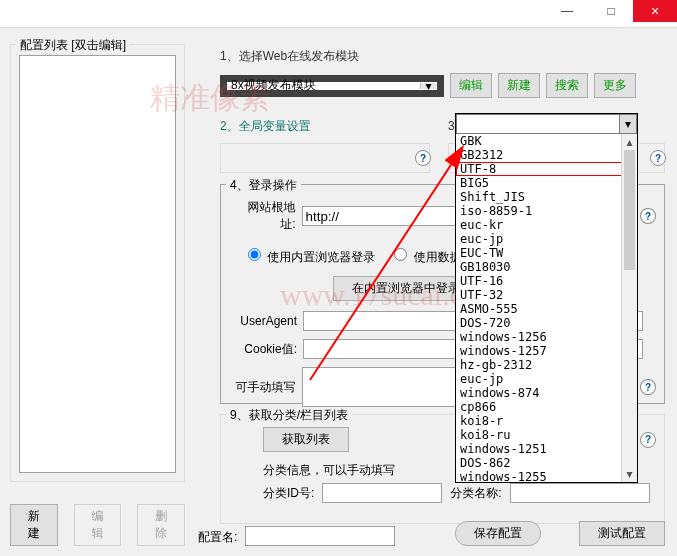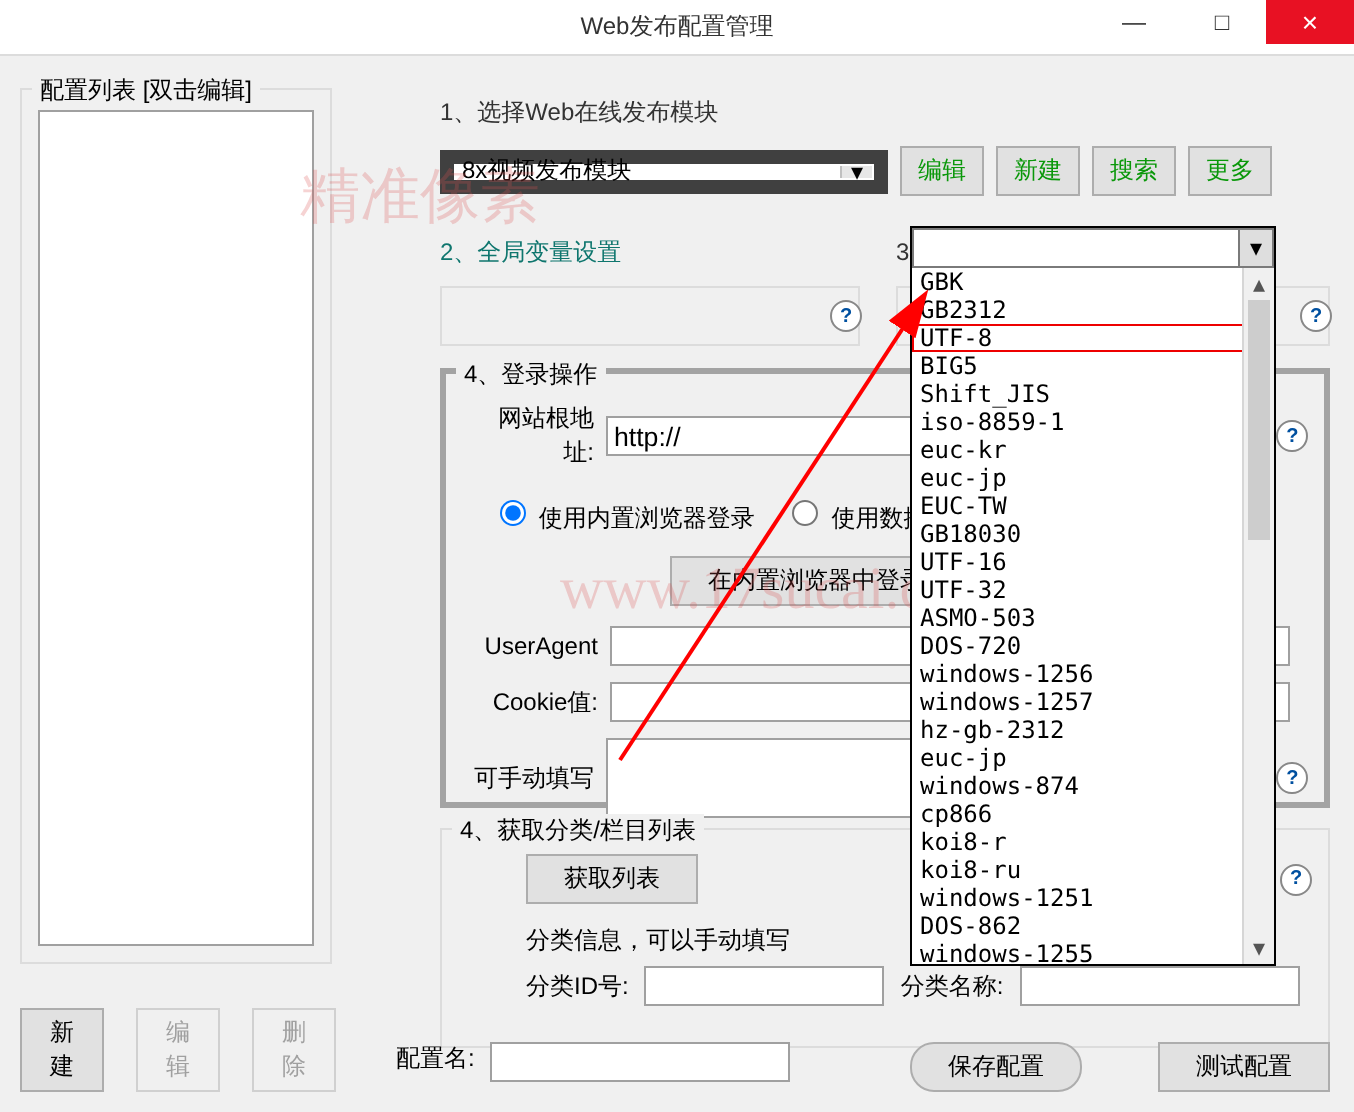--- a/index.html
+++ b/index.html
@@ -30,21 +30,21 @@
   .win-controls { position: absolute; right: 0; top: 0; display: flex; }
   .win-btn {
     width: 44px; height: 22px;
     display: flex; align-items: center; justify-content: center;
     font-size: 12px; color: #333;
   }
   .win-close { background: #e81123; color: #fff; font-size: 14px; }
   .client { position: absolute; top: 28px; left: 0; right: 0; bottom: 0; background: #f0f0f0; }
 
   .left-panel {
-    position: absolute; left: 10px; top: 16px; width: 156px; bottom: 48px;
+    position: absolute; left: 10px; top: 16px; width: 175px; bottom: 48px;
   }
   .config-list-group {
     position: absolute; left: 0; top: 0; right: 0; height: 438px;
     border: 1px solid #dcdcdc;
   }
   .config-list-group .legend {
     position: absolute; top: -8px; left: 5px; background: #f0f0f0; padding: 0 4px;
   }
   .config-list {
     position: absolute; left: 8px; top: 10px; right: 8px; bottom: 8px;
@@ -81,35 +81,35 @@
   .step3 { position: absolute; top: 74px; left: 250px; right: 0; }
   .step2-box, .step3-box { border: 1px solid #dcdcdc; height: 30px; margin-top: 8px; position: relative; }
   .help-icon {
     width: 16px; height: 16px; background: #fff; border: 1px solid #888; border-radius: 50%;
     display: inline-flex; align-items: center; justify-content: center; color: #0050a0; font-weight: bold; font-size: 10px;
   }
   .step2-box .help-icon, .step3-box .help-icon { position: absolute; right: -2px; top: 6px; }
 
   .step4-group {
     position: absolute; top: 140px; left: 22px; right: 0; height: 220px;
-    border: 3px solid #a3a3a3;
+    border: 1px solid #a3a3a3;
   }
   .step4-group .legend { position: absolute; top: -8px; left: 5px; background: #f0f0f0; padding: 0 4px; }
   .field-row { display: flex; align-items: center; gap: 6px; }
   .text-input { background: #fff; border: 1px solid #a0a0a0; height: 20px; padding: 0 3px; }
   .wide { width: 340px; }
   .field-label { width: 64px; text-align: right; }
 
   .step5-group {
     position: absolute; top: 370px; left: 22px; right: 0; height: 110px;
     border: 1px solid #dcdcdc;
   }
   .step5-group .legend { position: absolute; top: -8px; left: 5px; background: #f0f0f0; padding: 0 4px; }
 
-  .bottom-row { position: absolute; bottom: 10px; left: 198px; right: 12px; display: flex; align-items: flex-start; gap: 8px; }
+  .bottom-row { position: absolute; bottom: 10px; left: 198px; right: 12px; display: flex; align-items: flex-end; gap: 8px; }
   .spacer { flex: 1; }
 
   
   .encoding-dropdown {
     position: absolute; top: 113px; left: 455px; width: 183px; height: 370px;
     background: #fff; border: 1px solid #000; z-index: 100;
   }
   .encoding-combo {
     position: absolute; left: 0; top: 0; right: 0; height: 20px;
     background: #fff; border: 1px solid #7a7a7a; display:flex; align-items:center;
@@ -138,21 +138,20 @@
   
   .watermark {
     position: absolute; color: rgba(220,80,80,0.25); font-size: 30px; z-index: 1;
     transform: rotate(0deg); pointer-events:none; font-family: SimSun;
   }
 </style>
 </head>
 <body>
 
 <div class="titlebar">
-  <span class="titlebar-title">Web发布配置管理</span>
   <div class="win-controls">
     <div class="win-btn">—</div>
     <div class="win-btn">□</div>
     <div class="win-btn win-close">×</div>
   </div>
 </div>
 
 <div class="client">
 
   <div class="watermark" style="top:50px;left:150px;">精准像素</div>
@@ -232,21 +231,21 @@
         </div>
         <div class="field-row" style="margin-top:8px;align-items:center;">
           <span class="field-label" style="line-height:14px;">可手动填写</span>
           <textarea class="text-input" style="width: 340px; height: 40px; resize: none;"></textarea>
           <span class="help-icon">?</span>
         </div>
       </div>
     </div>
 
     <div class="step5-group">
-      <span class="legend">4、获取分类/栏目列表</span>
+      <span class="legend">9、获取分类/栏目列表</span>
       <div style="position:absolute;top:12px;left:12px;right:8px;">
         <div class="field-row">
           <button class="btn" style="padding:3px 18px;margin-left:30px;">获取列表</button>
           <div style="flex:1"></div>
           <span class="help-icon">?</span>
         </div>
         <div style="margin:10px 0 4px 30px;">分类信息，可以手动填写</div>
         <div class="field-row" style="gap:8px;margin-left:30px;">
           <span>分类ID号:</span>
           <input class="text-input" style="width: 120px;">
@@ -278,21 +277,21 @@
         <div class="encoding-item boxed">UTF-8</div>
         <div class="encoding-item">BIG5</div>
         <div class="encoding-item">Shift_JIS</div>
         <div class="encoding-item">iso-8859-1</div>
         <div class="encoding-item">euc-kr</div>
         <div class="encoding-item">euc-jp</div>
         <div class="encoding-item">EUC-TW</div>
         <div class="encoding-item">GB18030</div>
         <div class="encoding-item">UTF-16</div>
         <div class="encoding-item">UTF-32</div>
-        <div class="encoding-item">ASMO-503</div>
+        <div class="encoding-item">ASMO-555</div>
         <div class="encoding-item">DOS-720</div>
         <div class="encoding-item">windows-1256</div>
         <div class="encoding-item">windows-1257</div>
         <div class="encoding-item">hz-gb-2312</div>
         <div class="encoding-item">euc-jp</div>
         <div class="encoding-item">windows-874</div>
         <div class="encoding-item">cp866</div>
         <div class="encoding-item">koi8-r</div>
         <div class="encoding-item">koi8-ru</div>
         <div class="encoding-item">windows-1251</div>

